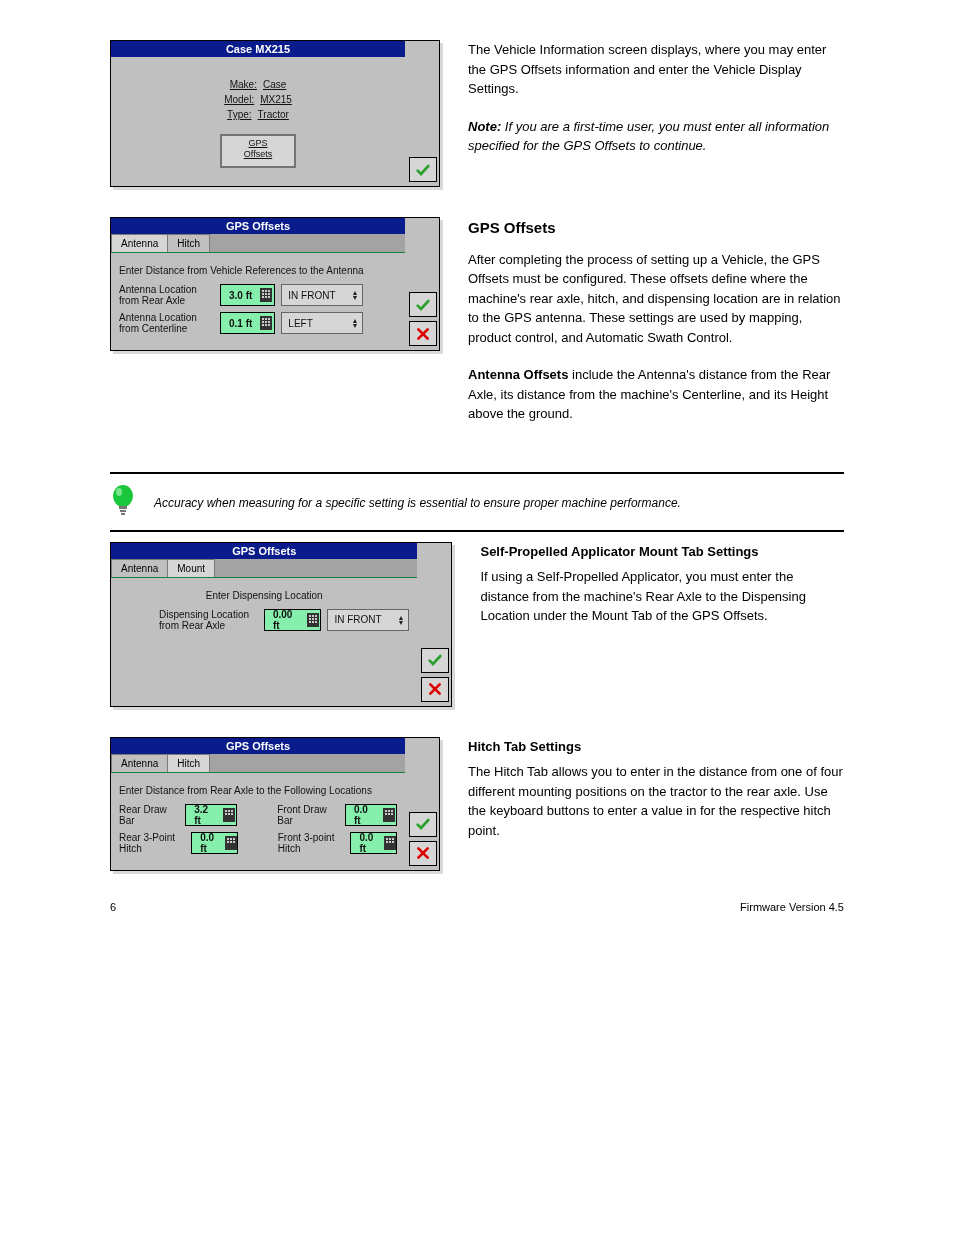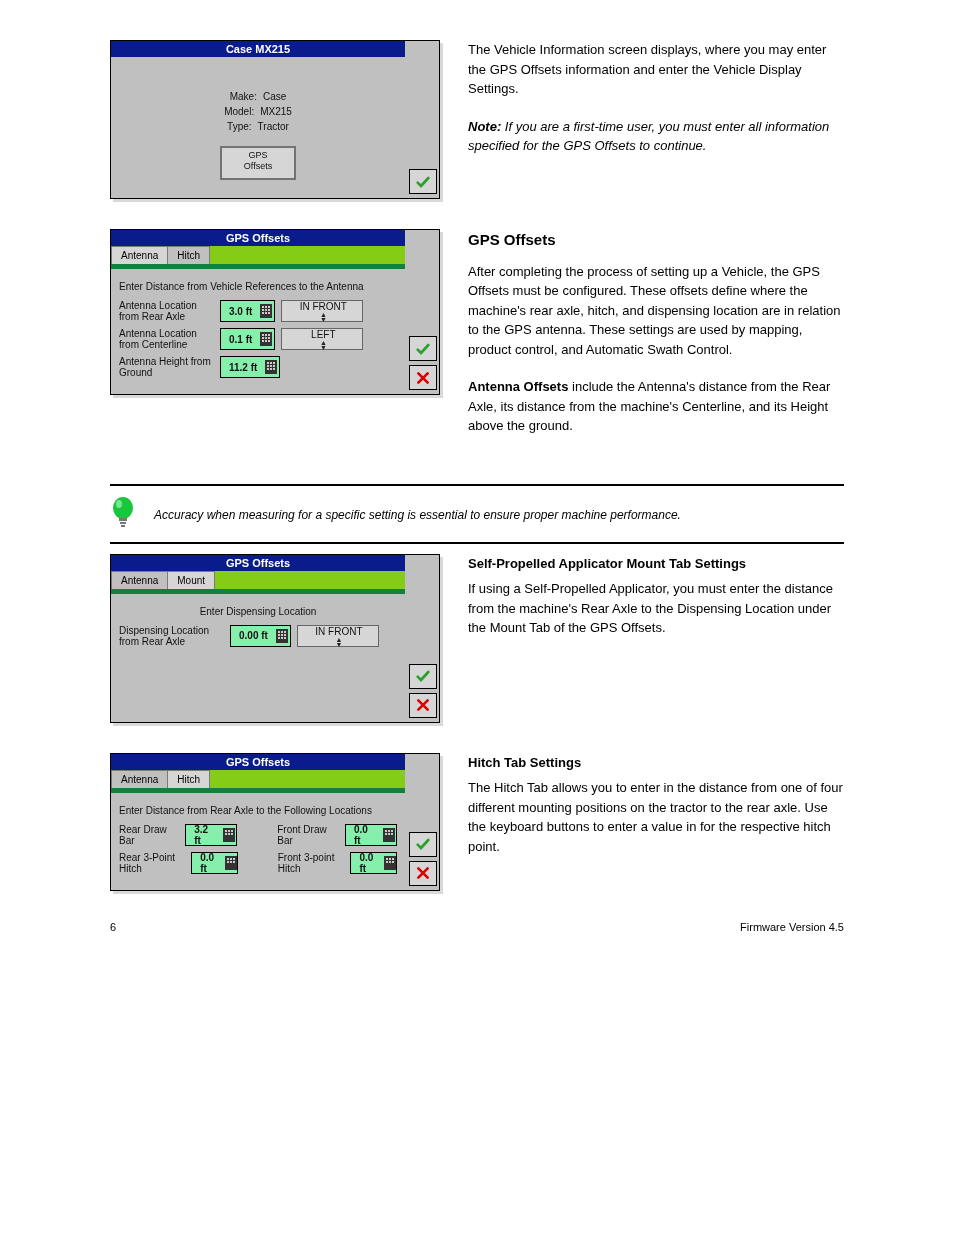--- a/index.html
+++ b/index.html
@@ -5,35 +5,35 @@
   body{margin:0;background:#fff;font-family:Arial,Helvetica,sans-serif;color:#000;}
   .page{width:814px;margin:0 auto;padding:40px 40px 60px;box-sizing:border-box;}
   .row{display:flex;align-items:flex-start;gap:28px;margin-bottom:30px;}
   .shot-col{flex:0 0 330px;}
   .text-col{flex:1;font-size:13px;line-height:1.5;}
   .text-col h3{margin:0 0 6px 0;font-size:13px;font-weight:bold;}
   .text-col .block{margin-bottom:18px;}
   .unit{border:1px solid #000;box-shadow:3px 3px 0 rgba(0,0,0,.15);background:#c0c0c0;display:flex;}
   .win{flex:1;display:flex;flex-direction:column;}
   .titlebar{background:#0a1c8c;color:#fff;font-weight:bold;font-size:11px;text-align:center;padding:2px 0;}
-  .tabs{display:flex;border-bottom:5px solid #15803d;background:#84cc16;font-size:10px;}
+  .tabs{display:flex;border-bottom:1px solid #15803d;background:#a3a3a3;font-size:10px;}
   .tab{padding:3px 9px;border:1px solid #7a7a7a;border-bottom:none;background:#c0c0c0;margin-right:-1px;cursor:pointer;}
   .tab.active{background:#d6d6d6;}
   .body{padding:8px 8px 10px;font-size:10px;color:#111;}
   .infoLine{display:flex;gap:6px;justify-content:center;margin:4px 0;font-size:10px;}
   .infoLine .lbl{text-align:right;}
   .gpsBtn{display:block;margin:14px auto 0;width:72px;height:28px;background:#d6d6d6;border:2px solid #737373;font-size:9px;text-align:center;line-height:11px;padding-top:2px;}
   .instr{font-size:10px;margin:4px 0 8px;}
   .frow{display:flex;align-items:center;gap:6px;margin:6px 0;font-size:10px;}
   .flbl{width:95px;}
   .numbox{display:flex;align-items:center;gap:0;border:1px solid #000;background:#86efac;padding:0;height:20px;}
   .numval{font-weight:bold;font-size:10px;padding:0 6px 0 8px;}
   .keypad{width:16px;height:18px;display:flex;align-items:center;justify-content:center;}
   .keypad svg{width:12px;height:14px;}
-  .selbox{display:flex;align-items:center;justify-content:space-between;border:1px solid #666;background:#d6d6d6;height:20px;padding:0 4px 0 6px;font-size:10px;min-width:70px;flex-direction:column;}
+  .selbox{display:flex;align-items:center;justify-content:space-between;border:1px solid #666;background:#d6d6d6;height:20px;padding:0 4px 0 6px;font-size:10px;min-width:70px;}
   .selbox .spin{display:flex;flex-direction:column;line-height:5px;font-size:7px;color:#222;}
   .sidebar{width:34px;display:flex;flex-direction:column;justify-content:flex-end;gap:4px;padding:4px;box-sizing:border-box;}
   .sbtn{width:26px;height:23px;border:1px solid #000;background:#d6d6d6;display:flex;align-items:center;justify-content:center;}
   .sbtn svg{width:16px;height:16px;}
   .sep{border:0;border-top:2px solid #000;margin:22px 0 10px;}
   .tiprow{display:flex;align-items:center;gap:18px;margin-bottom:8px;}
   .bulb svg{width:26px;height:34px;}
   .tiptext{font-size:12px;flex:1;}
   .hitchgrid{display:flex;gap:40px;margin:6px 0;}
   .hcol{display:flex;flex-direction:row;align-items:center;gap:4px;font-size:10px;}
@@ -44,21 +44,21 @@
 </head>
 <body>
 
 <div class="page">
 
   <div class="row">
     <div class="shot-col">
       <div class="unit">
         <div class="win">
           <div class="titlebar">Case MX215</div>
-          <div class="body" style="padding:30px 8px 18px;">
+          <div class="body" style="padding:18px 8px 18px;text-decoration:underline;">
             <div class="infoLine">
                 <span class="lbl">Make:</span>
                 <span>Case</span>
               </div>
             <div class="infoLine">
                 <span class="lbl">Model:</span>
                 <span>MX215</span>
               </div>
             <div class="infoLine">
                 <span class="lbl">Type:</span>
@@ -137,40 +137,20 @@
                       <rect x="5" y="8" width="2" height="2" fill="#ccc"></rect>
                       <rect x="8" y="8" width="2" height="2" fill="#ccc"></rect>
                     </svg>
                   </span>
               </div>
               <div class="selbox">
                   <span>LEFT</span>
                   <span class="spin">▲<br>▼</span>
                 </div>
             </div>
-            <div class="frow">
-              <div class="flbl">Antenna Height from Ground</div>
-              <div class="numbox">
-                <span class="numval">11.2 ft</span>
-                <span class="keypad">
-                    <svg viewBox="0 0 12 14">
-                      <rect x="0" y="0" width="12" height="14" fill="#333"></rect>
-                      <rect x="2" y="2" width="2" height="2" fill="#ccc"></rect>
-                      <rect x="5" y="2" width="2" height="2" fill="#ccc"></rect>
-                      <rect x="8" y="2" width="2" height="2" fill="#ccc"></rect>
-                      <rect x="2" y="5" width="2" height="2" fill="#ccc"></rect>
-                      <rect x="5" y="5" width="2" height="2" fill="#ccc"></rect>
-                      <rect x="8" y="5" width="2" height="2" fill="#ccc"></rect>
-                      <rect x="2" y="8" width="2" height="2" fill="#ccc"></rect>
-                      <rect x="5" y="8" width="2" height="2" fill="#ccc"></rect>
-                      <rect x="8" y="8" width="2" height="2" fill="#ccc"></rect>
-                    </svg>
-                  </span>
-              </div>
-            </div>
           </div>
         </div>
         <div class="sidebar">
           <div class="sbtn">
               <svg viewBox="0 0 24 24">
                 <path d="M4 13 L9 18 L20 6" stroke="#2ca02c" stroke-width="4" fill="none" stroke-linecap="round"></path>
               </svg>
             </div>
           <div class="sbtn">
               <svg viewBox="0 0 24 24">
@@ -205,21 +185,21 @@
       <div class="unit">
         <div class="win">
           <div class="titlebar">GPS Offsets</div>
           <div class="tabs">
             <div class="tab">Antenna</div>
             <div class="tab active">Mount</div>
           </div>
           <div class="body" style="min-height:110px;">
             <div class="instr center-instr">Enter Dispensing Location</div>
             <div class="frow">
-              <div class="flbl" style="width:105px;">Dispensing Location from Rear Axle</div>
+              <div class="flbl" style="width:105px;margin-left:40px;">Dispensing Location from Rear Axle</div>
               <div class="numbox">
                 <span class="numval">0.00 ft</span>
                 <span class="keypad">
                     <svg viewBox="0 0 12 14">
                       <rect x="0" y="0" width="12" height="14" fill="#333"></rect>
                       <rect x="2" y="2" width="2" height="2" fill="#ccc"></rect>
                       <rect x="5" y="2" width="2" height="2" fill="#ccc"></rect>
                       <rect x="8" y="2" width="2" height="2" fill="#ccc"></rect>
                       <rect x="2" y="5" width="2" height="2" fill="#ccc"></rect>
                       <rect x="5" y="5" width="2" height="2" fill="#ccc"></rect>

